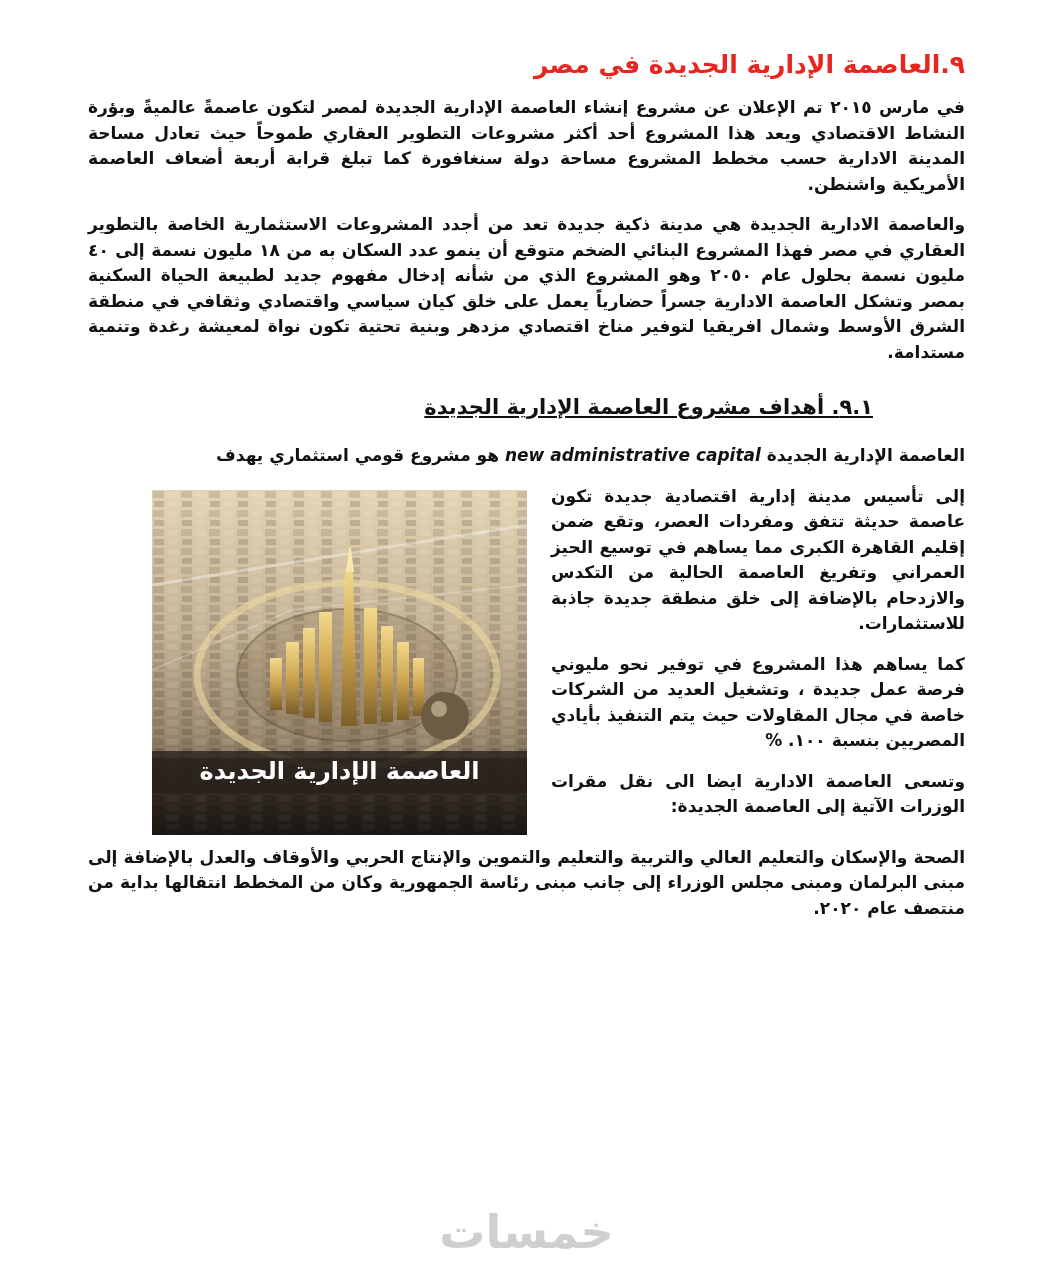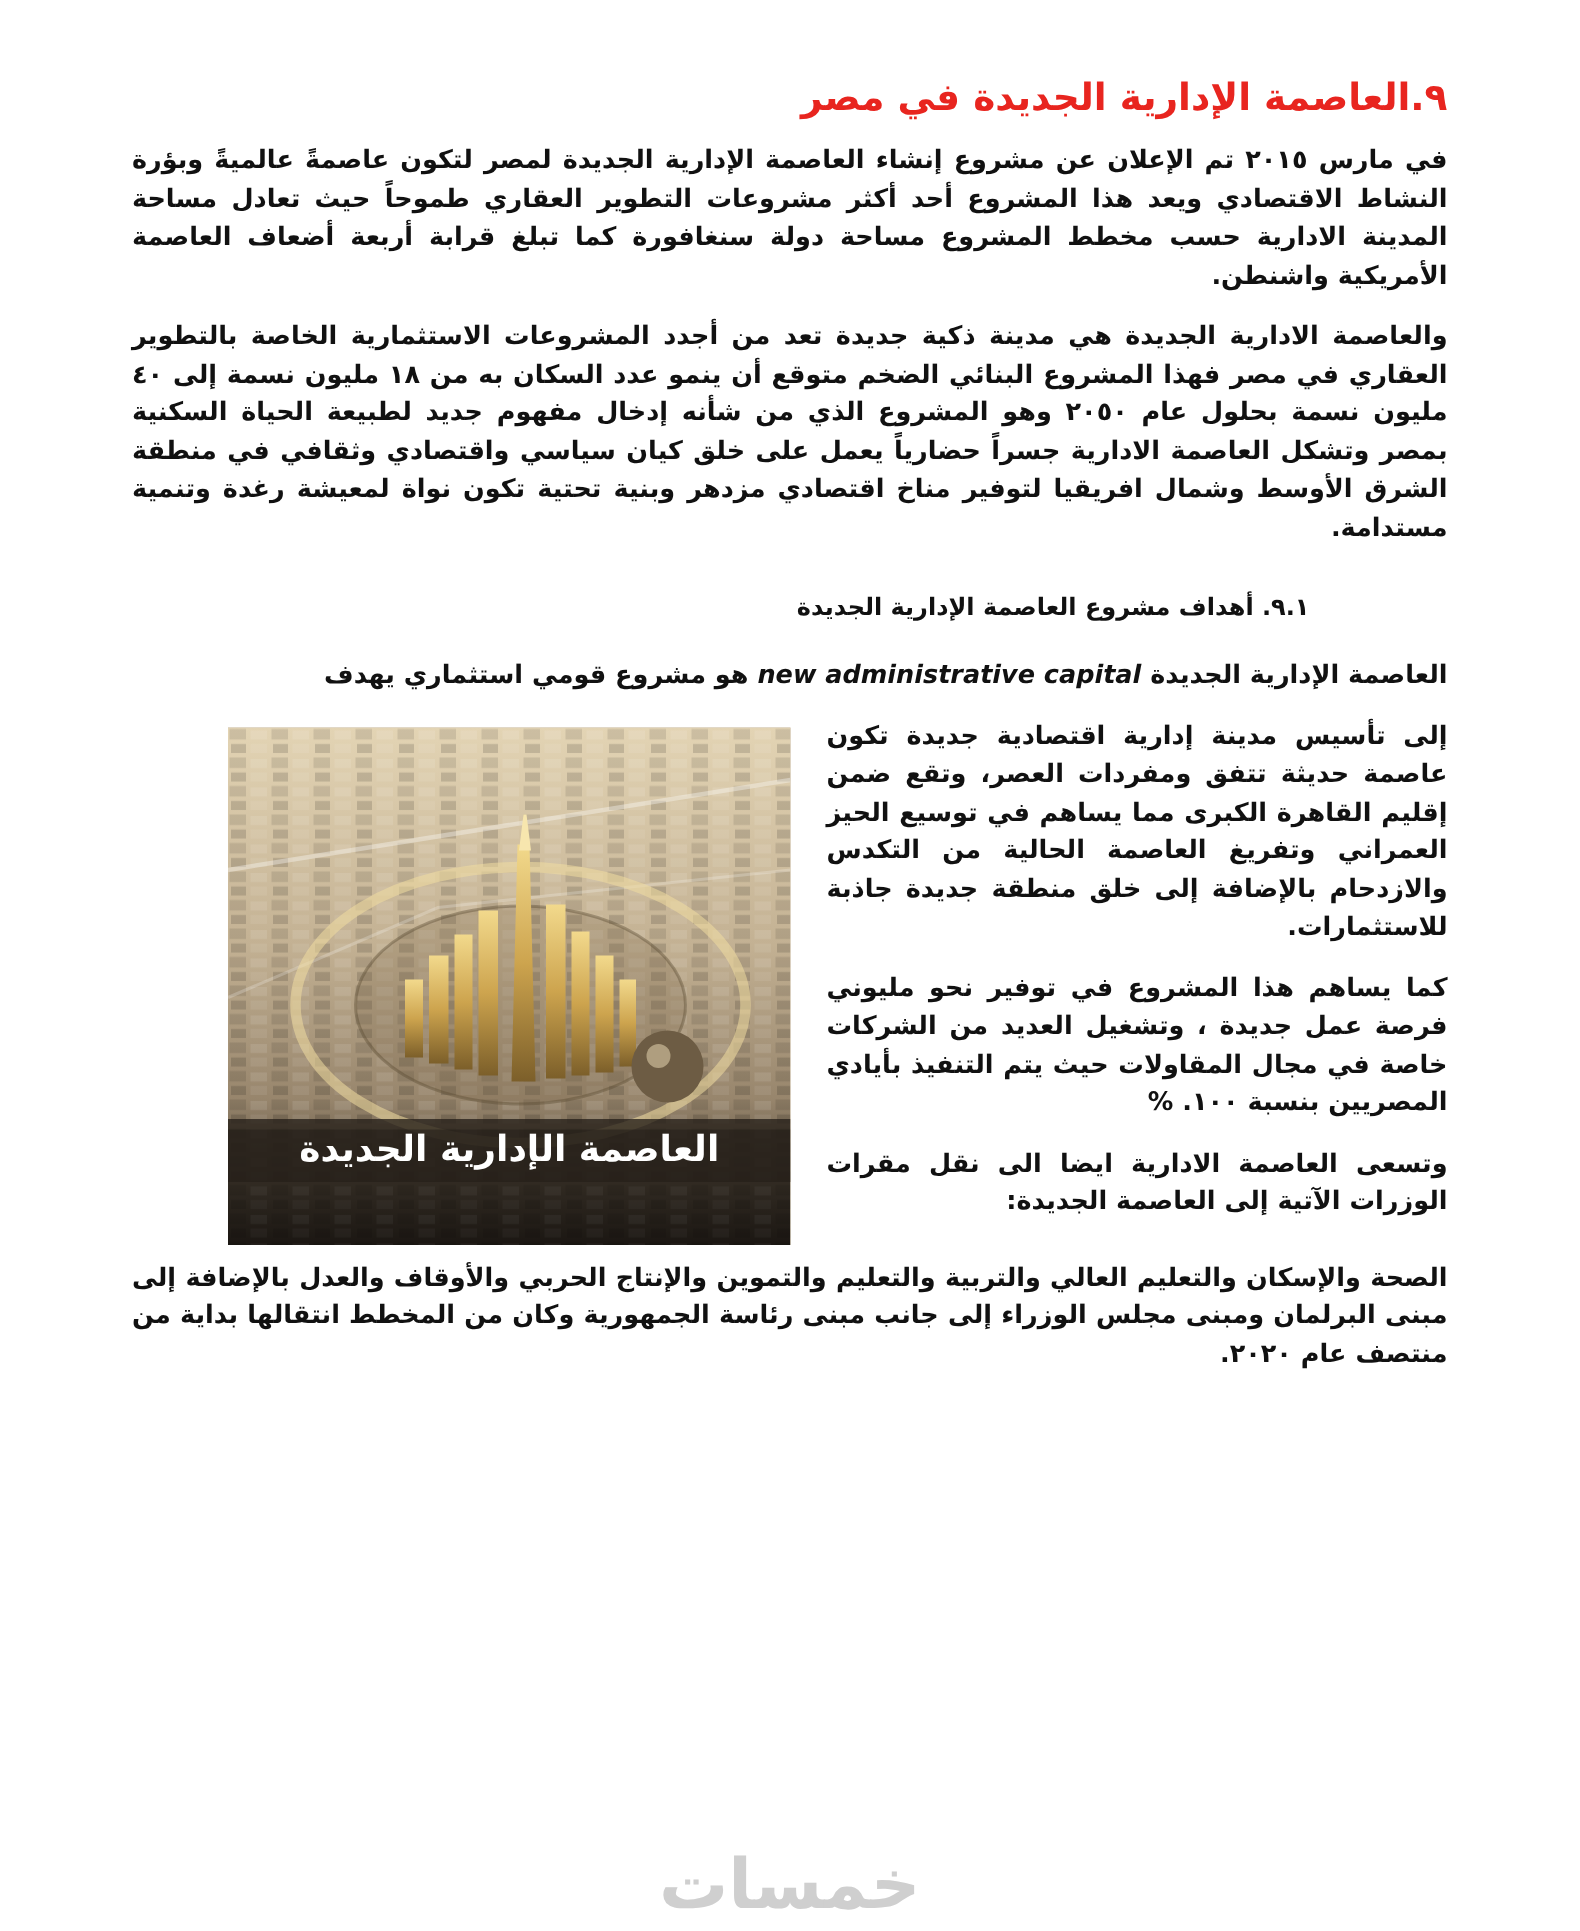--- a/index.html
+++ b/index.html
@@ -25,22 +25,23 @@
     text-align:right;
     margin-bottom:16px;
   }
   .para {
     font-size:17px;
     line-height:1.5;
     text-align:justify;
     margin-bottom:15px;
   }
   .subtitle {
-    font-size:16px;
+    font-size:21px;
     color:#111111;
+    text-decoration:underline;
     text-align:right;
     margin:30px 92px 24px 0;
   }
   .en {
     font-family:"DejaVu Sans", sans-serif;
     unicode-bidi:embed;
     font-style:italic;
   }
   .capital-figure {
     float:left;
@@ -59,21 +60,21 @@
     background:rgba(38,32,26,0.78);
     color:#ffffff;
     text-align:center;
     font-size:24px;
     padding:6px 0 8px 0;
     letter-spacing:1px;
   }
   .clear { clear:both; }
   .watermark {
     position:absolute;
-    bottom:4px;
+    bottom:28px;
     left:0;
     width:100%;
     text-align:center;
     color:var(--watermark_gray, #cfcfcf);
     font-size:46px;
     direction:rtl;
     letter-spacing:2px;
   }
 </style>
 </head>

